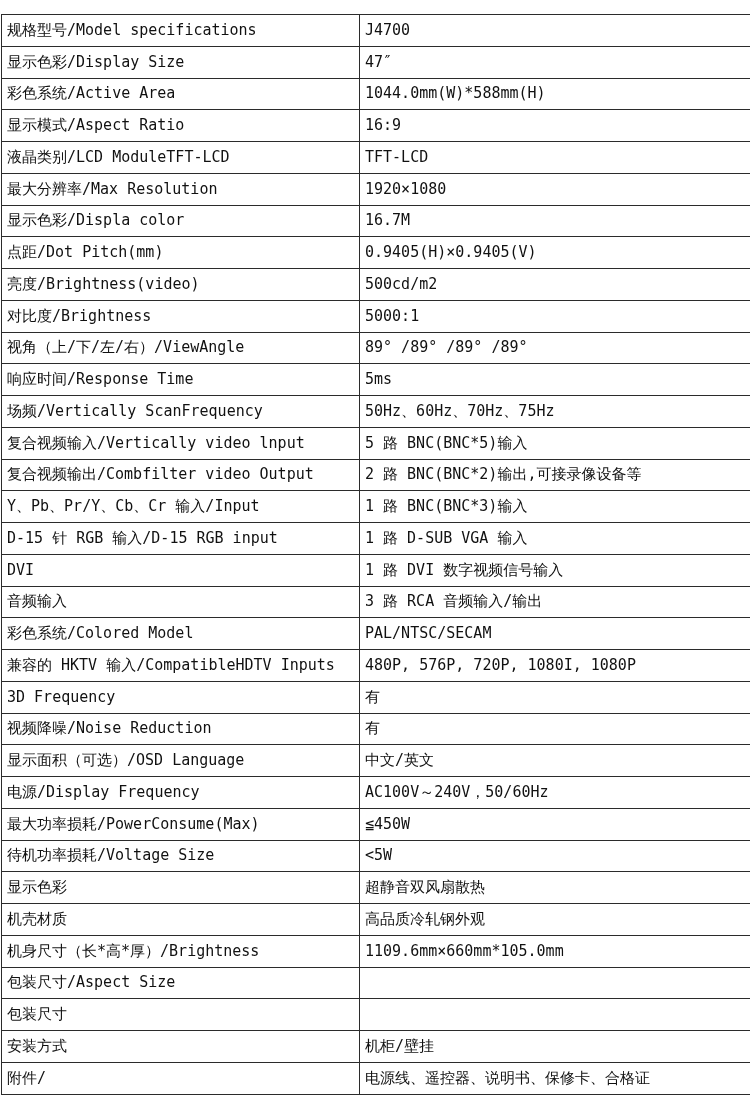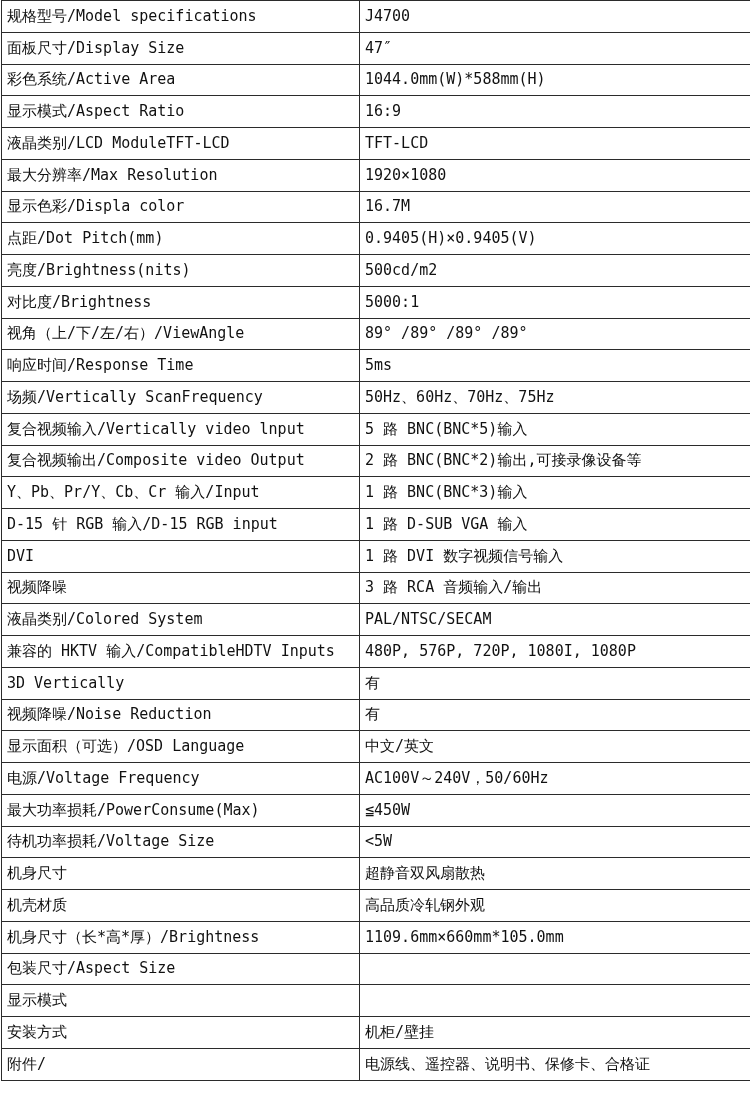--- a/index.html
+++ b/index.html
@@ -11,21 +11,21 @@
     width: 750px;
     height: 1105px;
     overflow: hidden;
     font-family: "DejaVu Sans Mono", "DejaVu Sans", sans-serif;
   }
   .page {
     width: 696px;
     height: 1105px;
     background: #ffffff;
     box-sizing: border-box;
-    padding-top: 0;
+    padding-top: 14px;
   }
   table.spec-table {
     border-collapse: collapse;
     table-layout: fixed;
     width: 748px;
     margin-left: 1px;
   }
   table.spec-table td {
     border: 1px solid #2b2b2b;
     height: 30.76px;
@@ -48,21 +48,21 @@
 <body>
 
 <div class="page">
   <table class="spec-table">
     <tbody>
         <tr>
           <td class="label">规格型号/Model specifications</td>
           <td class="value">J4700</td>
         </tr>
         <tr>
-          <td class="label">面板尺寸/Display Size</td>
+          <td class="label">显示色彩/Display Size</td>
           <td class="value">47″</td>
         </tr>
         <tr>
           <td class="label">彩色系统/Active Area</td>
           <td class="value">1044.0mm(W)*588mm(H)</td>
         </tr>
         <tr>
           <td class="label">显示模式/Aspect Ratio</td>
           <td class="value">16:9</td>
         </tr>
@@ -76,21 +76,21 @@
         </tr>
         <tr>
           <td class="label">显示色彩/Displa color</td>
           <td class="value">16.7M</td>
         </tr>
         <tr>
           <td class="label">点距/Dot Pitch(mm)</td>
           <td class="value">0.9405(H)×0.9405(V)</td>
         </tr>
         <tr>
-          <td class="label">亮度/Brightness(nits)</td>
+          <td class="label">亮度/Brightness(video)</td>
           <td class="value">500cd/m2</td>
         </tr>
         <tr>
           <td class="label">对比度/Brightness</td>
           <td class="value">5000:1</td>
         </tr>
         <tr>
           <td class="label">视角（上/下/左/右）/ViewAngle</td>
           <td class="value">89° /89° /89° /89°</td>
         </tr>
@@ -100,89 +100,89 @@
         </tr>
         <tr>
           <td class="label">场频/Vertically ScanFrequency</td>
           <td class="value">50Hz、60Hz、70Hz、75Hz</td>
         </tr>
         <tr>
           <td class="label">复合视频输入/Vertically video lnput</td>
           <td class="value">5 路 BNC(BNC*5)输入</td>
         </tr>
         <tr>
-          <td class="label">复合视频输出/Composite video Output</td>
+          <td class="label">复合视频输出/Combfilter video Output</td>
           <td class="value">2 路 BNC(BNC*2)输出,可接录像设备等</td>
         </tr>
         <tr>
           <td class="label">Y、Pb、Pr/Y、Cb、Cr 输入/Input</td>
           <td class="value">1 路 BNC(BNC*3)输入</td>
         </tr>
         <tr>
           <td class="label">D-15 针 RGB 输入/D-15 RGB input</td>
           <td class="value">1 路 D-SUB VGA 输入</td>
         </tr>
         <tr>
           <td class="label">DVI</td>
           <td class="value">1 路 DVI 数字视频信号输入</td>
         </tr>
         <tr>
-          <td class="label">视频降噪</td>
+          <td class="label">音频输入</td>
           <td class="value">3 路 RCA 音频输入/输出</td>
         </tr>
         <tr>
-          <td class="label">液晶类别/Colored System</td>
+          <td class="label">彩色系统/Colored Model</td>
           <td class="value">PAL/NTSC/SECAM</td>
         </tr>
         <tr>
           <td class="label">兼容的 HKTV 输入/CompatibleHDTV Inputs</td>
           <td class="value">480P, 576P, 720P, 1080I, 1080P</td>
         </tr>
         <tr>
-          <td class="label">3D Vertically</td>
+          <td class="label">3D Frequency</td>
           <td class="value">有</td>
         </tr>
         <tr>
           <td class="label">视频降噪/Noise Reduction</td>
           <td class="value">有</td>
         </tr>
         <tr>
           <td class="label">显示面积（可选）/OSD Language</td>
           <td class="value">中文/英文</td>
         </tr>
         <tr>
-          <td class="label">电源/Voltage Frequency</td>
+          <td class="label">电源/Display Frequency</td>
           <td class="value">AC100V～240V，50/60Hz</td>
         </tr>
         <tr>
           <td class="label">最大功率损耗/PowerConsume(Max)</td>
           <td class="value">≦450W</td>
         </tr>
         <tr>
           <td class="label">待机功率损耗/Voltage Size</td>
           <td class="value">&lt;5W</td>
         </tr>
         <tr>
-          <td class="label">机身尺寸</td>
+          <td class="label">显示色彩</td>
           <td class="value">超静音双风扇散热</td>
         </tr>
         <tr>
           <td class="label">机壳材质</td>
           <td class="value">高品质冷轧钢外观</td>
         </tr>
         <tr>
           <td class="label">机身尺寸（长*高*厚）/Brightness</td>
           <td class="value">1109.6mm×660mm*105.0mm</td>
         </tr>
         <tr>
           <td class="label">包装尺寸/Aspect Size</td>
           <td class="value"></td>
         </tr>
         <tr>
-          <td class="label">显示模式</td>
+          <td class="label">包装尺寸</td>
           <td class="value"></td>
         </tr>
         <tr>
           <td class="label">安装方式</td>
           <td class="value">机柜/壁挂</td>
         </tr>
         <tr>
           <td class="label">附件/</td>
           <td class="value">电源线、遥控器、说明书、保修卡、合格证</td>
         </tr>

